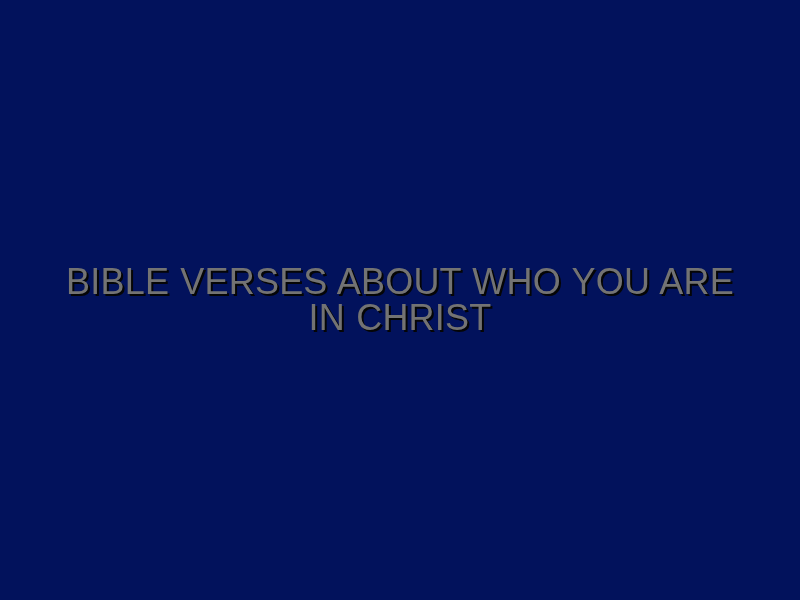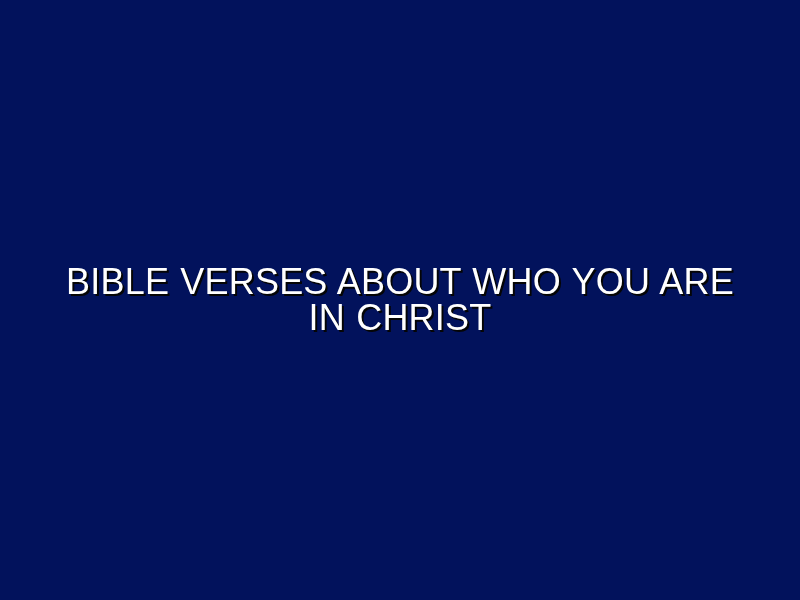--- a/index.html
+++ b/index.html
@@ -43,15 +43,15 @@
     text-shadow: 2px 2px 0 #050505;
     white-space: normal;
     word-spacing: 1px;
   }
 </style>
 </head>
 <body>
 
 <div id="title-card" style="background: rgb(2, 18, 92);">
   <div id="title-block">
-    <h1 id="page-title" style="color: #ffffff; text-shadow: rgb(5, 5, 5) 2px 2px 0px;">BIBLE VERSES ABOUT WHO YOU ARE IN CHRIST</h1>
+    <h1 id="page-title" style="color: #737373; text-shadow: rgb(5, 5, 5) 2px 2px 0px;">BIBLE VERSES ABOUT WHO YOU ARE IN CHRIST</h1>
   </div>
 </div>
 
 </body></html>

